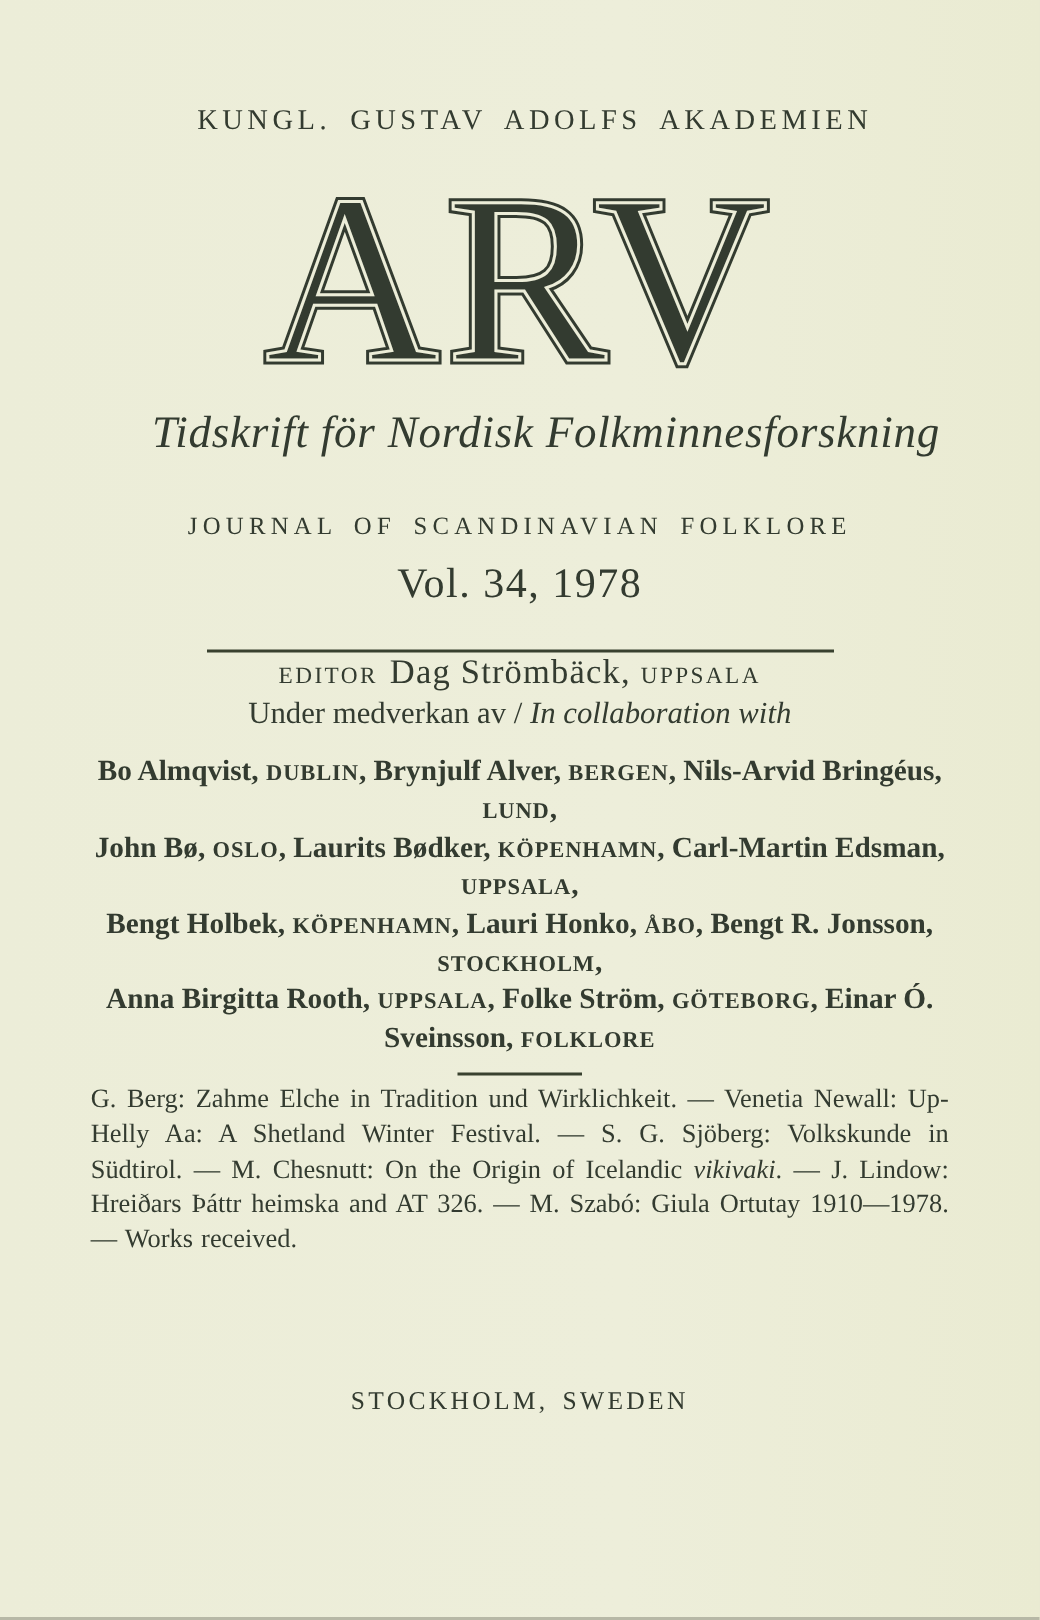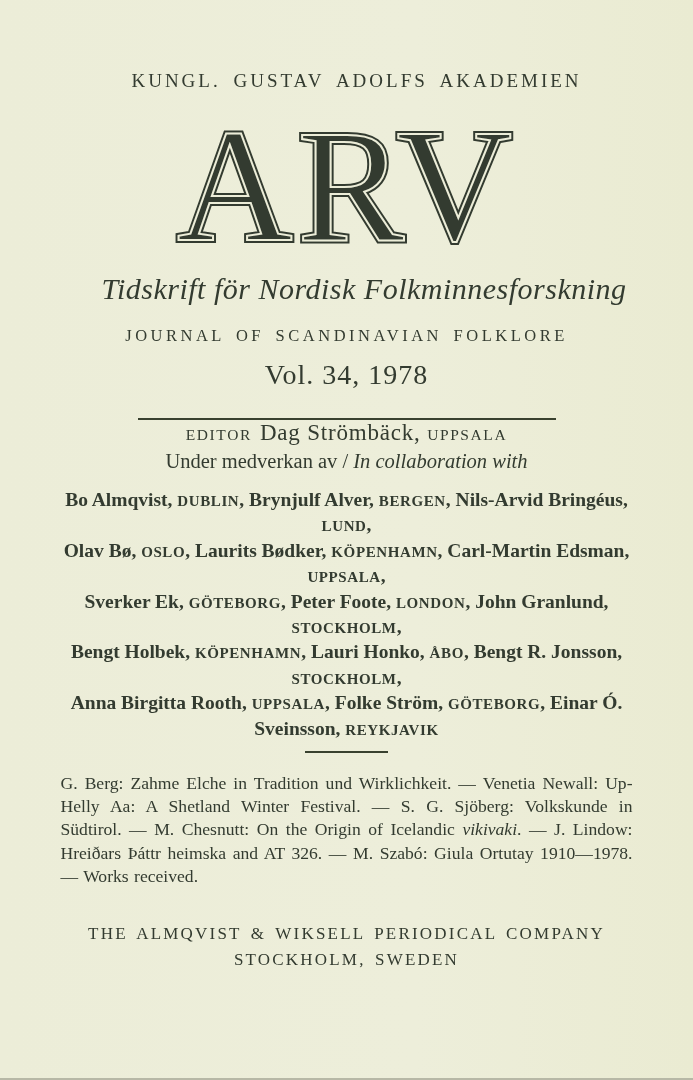--- a/index.html
+++ b/index.html
@@ -30,21 +30,21 @@
   }
   .masthead svg { display: block; margin: 0 auto; }
   .subtitle-sv {
     margin-top: 12px;
     font-style: italic;
     font-size: 30px;
     letter-spacing: 0.5px;
     margin-left: 35px;
   }
   .subtitle-en {
-    margin-top: 20px;
+    margin-top: 35px;
     font-size: 16.5px;
     letter-spacing: 3.5px;
     word-spacing: 4px;
   }
   .volume {
     margin-top: 13px;
     font-size: 28px;
     letter-spacing: 1px;
   }
   .rule-long {
@@ -82,21 +82,21 @@
     border: 0;
     border-top: 2px solid #39412f;
     margin: 9px auto 0 auto;
   }
   .contents-heading {
     margin-top: 23px;
     font-size: 23.5px;
     letter-spacing: 0.5px;
   }
   .contents-paragraph {
-    margin: 19px auto 0 auto;
+    margin: 4px auto 0 auto;
     width: 572px;
     font-size: 17.6px;
     line-height: 23.2px;
     text-align: justify;
     word-spacing: 1px;
   }
   .publisher {
     position: absolute;
     left: 0; right: 0;
     top: 921px;
@@ -138,31 +138,29 @@
     <span class="sc-label editor-label">EDITOR</span><span>Dag Strömbäck,</span>
     <span class="sc-label">UPPSALA</span>
   </div>
 
   <div class="collab-intro">
     <span>Under medverkan av / </span><span class="italic">In collaboration with</span>
   </div>
 
   <div class="names">
       <div><span class="seg-n">Bo Almqvist, </span><span class="seg-c">DUBLIN</span><span class="seg-n">, Brynjulf Alver, </span><span class="seg-c">BERGEN</span><span class="seg-n">, Nils-Arvid Bringéus, </span><span class="seg-c">LUND</span><span class="seg-n">,</span></div>
-      <div><span class="seg-n">Olav Bø, </span><span class="seg-c">OSLO</span><span class="seg-n">, Laurits Bødker, </span><span class="seg-c">KÖPENHAMN</span><span class="seg-n">, Carl-Martin Edsman, </span><span class="seg-c">UPPSALA</span><span class="seg-n">,</span></div>
-      <div><span class="seg-n">Sverker Ek, </span><span class="seg-c">GÖTEBORG</span><span class="seg-n">, Peter Foote, </span><span class="seg-c">LONDON</span><span class="seg-n">, John Granlund, </span><span class="seg-c">STOCKHOLM</span><span class="seg-n">,</span></div>
+      <div><span class="seg-n">John Bø, </span><span class="seg-c">OSLO</span><span class="seg-n">, Laurits Bødker, </span><span class="seg-c">KÖPENHAMN</span><span class="seg-n">, Carl-Martin Edsman, </span><span class="seg-c">UPPSALA</span><span class="seg-n">,</span></div>
       <div><span class="seg-n">Bengt Holbek, </span><span class="seg-c">KÖPENHAMN</span><span class="seg-n">, Lauri Honko, </span><span class="seg-c">ÅBO</span><span class="seg-n">, Bengt R. Jonsson, </span><span class="seg-c">STOCKHOLM</span><span class="seg-n">,</span></div>
-      <div><span class="seg-n">Anna Birgitta Rooth, </span><span class="seg-c">UPPSALA</span><span class="seg-n">, Folke Ström, </span><span class="seg-c">GÖTEBORG</span><span class="seg-n">, Einar Ó. Sveinsson, </span><span class="seg-c">REYKJAVIK</span></div>
+      <div><span class="seg-n">Anna Birgitta Rooth, </span><span class="seg-c">UPPSALA</span><span class="seg-n">, Folke Ström, </span><span class="seg-c">GÖTEBORG</span><span class="seg-n">, Einar Ó. Sveinsson, </span><span class="seg-c">FOLKLORE</span></div>
     </div>
 
   <hr class="rule-short">
 
 
   <div class="contents-paragraph"><span class="seg-n">G. Berg: Zahme Elche in Tradition und Wirklichkeit. — Venetia Newall: Up-Helly Aa: A Shetland Winter Festival. — S. G. Sjöberg: Volkskunde in Südtirol. — M. Chesnutt: On the Origin of Icelandic </span><span class="seg-i">vikivaki</span><span class="seg-n">. — J. Lindow: Hreiðars Þáttr heimska and AT 326. — M. Szabó: Giula Ortutay 1910—1978. — Works received.</span></div>
 
   <div class="publisher">
-    <div>THE ALMQVIST &amp; WIKSELL PERIODICAL COMPANY</div>
     <div>STOCKHOLM, SWEDEN</div>
   </div>
 
   <div class="bottom-edge"></div>
 
 </div>
 
 </body></html>

